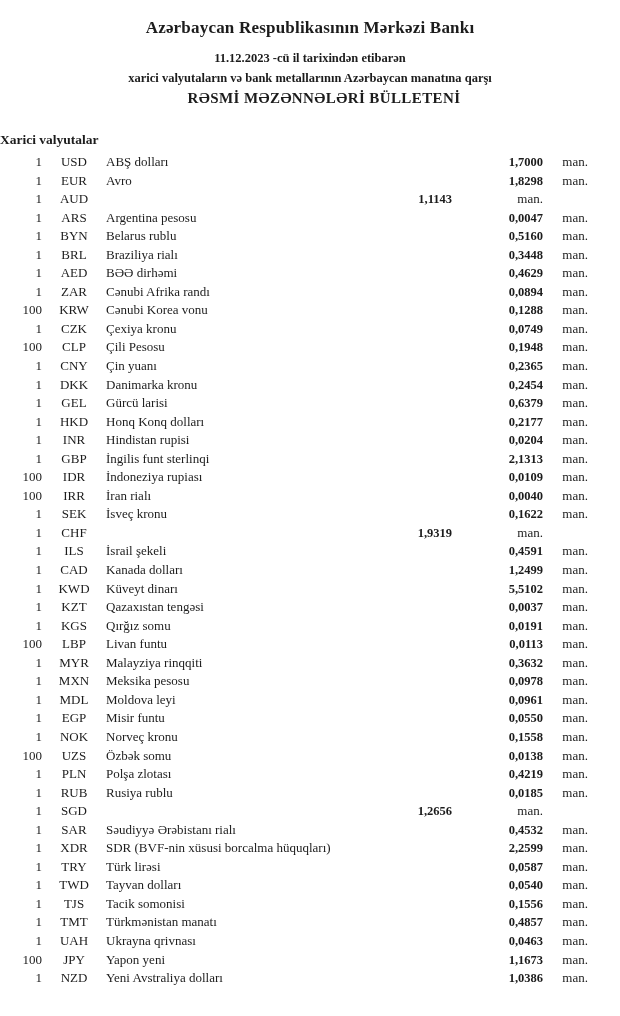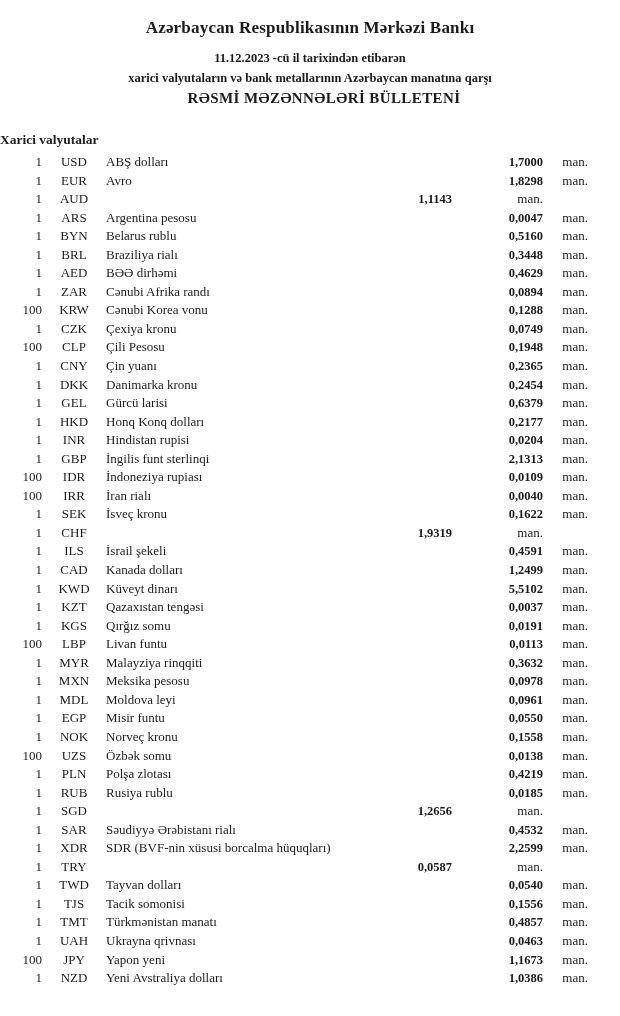--- a/index.html
+++ b/index.html
@@ -367,20 +367,21 @@
     <span class="qty">1</span>
     <span class="code">XDR</span>
     <span class="name">SDR (BVF-nin xüsusi borcalma hüquqları)</span>
     <span class="rate">2,2599</span>
     <span class="unit">man.</span>
   </div>
 
   <div class="row">
     <span class="qty">1</span>
     <span class="code">TRY</span>
+    <span class="name">Türk lirəsi</span>
     <span class="rate">0,0587</span>
     <span class="unit">man.</span>
   </div>
 
   <div class="row">
     <span class="qty">1</span>
     <span class="code">TWD</span>
     <span class="name">Tayvan dolları</span>
     <span class="rate">0,0540</span>
     <span class="unit">man.</span>

